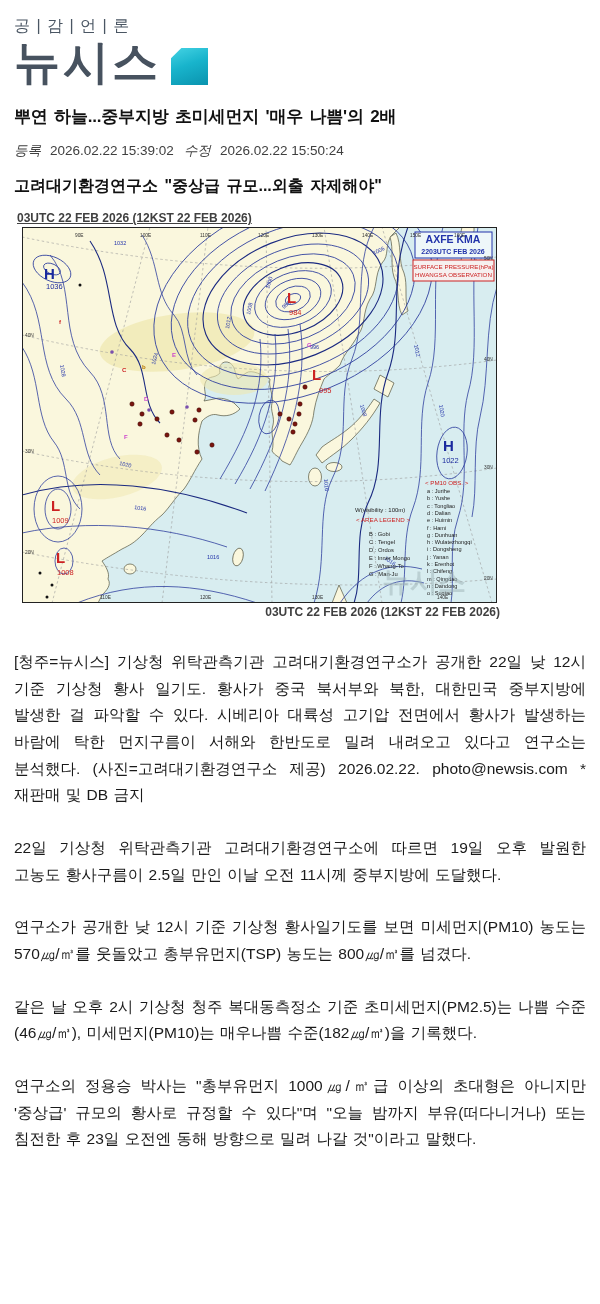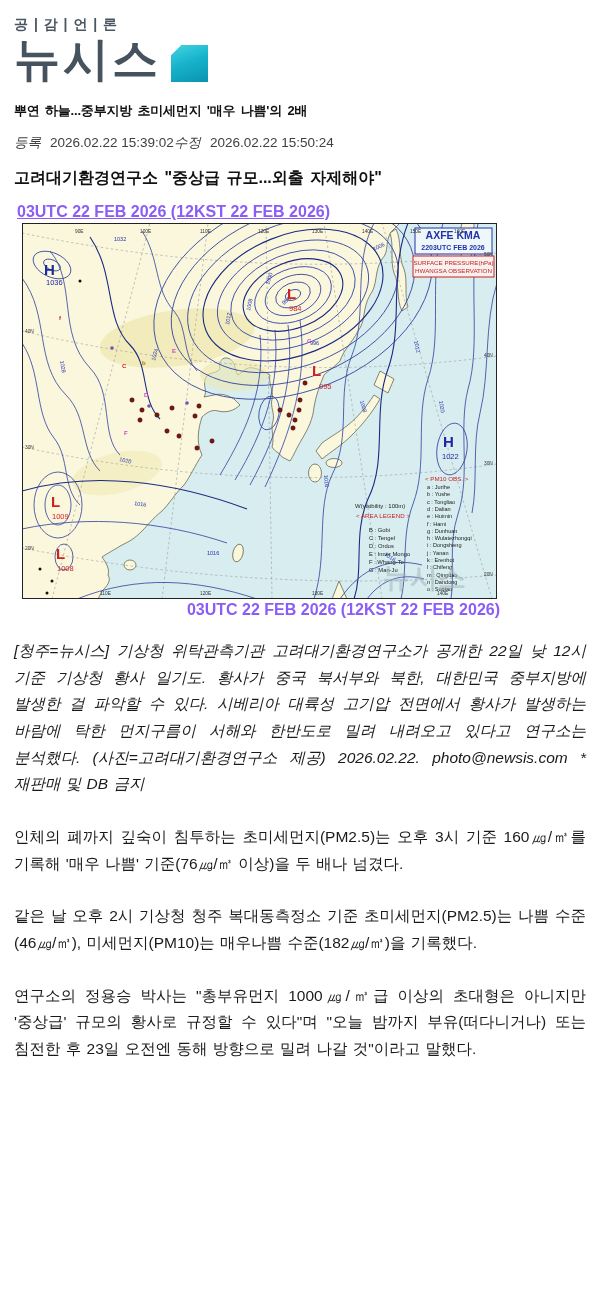--- a/index.html
+++ b/index.html
@@ -1,39 +1,39 @@
 <!DOCTYPE html>
 <html><head>
 <meta charset="utf-8">
 <style>
   html,body{margin:0;padding:0;background:#ffffff;}
   body{width:600px;font-family:"Liberation Sans","DejaVu Sans",sans-serif;color:#1a1a1a;}
   .page{padding:16px 14px 22px 14px;}
   
-  .slogan{color:#4a5663;font-weight:700;font-size:14px;letter-spacing:1px;}
+  .slogan{color:#4a5663;font-weight:400;font-size:16px;letter-spacing:1px;}
   .logo-row{display:flex;align-items:flex-end;margin-top:2px;cursor:pointer;width:max-content;}
   .logo-text{color:#47525f;font-weight:800;font-size:46px;line-height:1;letter-spacing:3px;}
   .logo-mark{width:37px;height:37px;margin-left:10px;display:inline-block;
     background:linear-gradient(160deg,#45d3e4 0%,#18b4cc 45%,#0a93ae 100%);
     clip-path:polygon(0 28%,28% 0,100% 0,100% 100%,0 100%);}
   
-  h1.headline{font-size:13px;font-weight:800;color:#111;margin:20px 0 0 0;letter-spacing:-0.2px;word-spacing:2px;}
+  h1.headline{font-size:17px;font-weight:800;color:#111;margin:20px 0 0 0;letter-spacing:-0.2px;word-spacing:2px;}
   .meta{margin-top:14px;font-size:13.5px;color:#404040;}
   .meta .lbl{margin-right:9px;font-style:italic;}
   .meta .val{margin-right:0;}
   h2.subhead{font-size:16px;font-weight:800;color:#111;margin:16px 0 0 0;word-spacing:2px;}
   
   figure.mapfig{margin:14px 0 0 2px;padding:0;width:486px;}
-  .map-title{color:#8b5cf6;font-weight:700;font-size:16px;}
+  .map-title{color:#404040;font-weight:700;font-size:12px;}
   .map-title.top{text-decoration:underline;margin-bottom:2px;margin-left:1px;}
   .map-title.bottom{text-align:right;margin-top:2px;padding-right:2px;}
   svg.wxmap{display:block;margin-left:6px;background:#d8edf0;}
   
   p.caption,p.para{font-size:15.5px;line-height:1.72;text-align:justify;margin:24px 0 0 0;color:#1a1a1a;word-break:keep-all;word-spacing:1px;}
-  p.caption{margin-top:19px;font-style:italic;}
+  p.caption{margin-top:30px;}
   p.para.gap{margin-top:26px;}
   
   text{font-family:"Liberation Sans","DejaVu Sans",sans-serif;}
   .t-blue{fill:#2233aa;} .t-red{fill:#cc2222;} .t-dk{fill:#222222;}
   .iso{stroke:#2e3f9e;fill:none;stroke-width:.8;}
   .iso2{stroke:#1b2a80;fill:none;stroke-width:1.1;}
   .coast{fill:#faf7dd;stroke:#55543f;stroke-width:.7;}
   .grat{stroke:#9a9a9a;stroke-width:.6;stroke-dasharray:2.5,2.5;fill:none;}
 </style>
 </head>
@@ -45,21 +45,21 @@
     <div class="slogan">공 | 감 | 언 | 론</div>
     <div class="logo-row">
       <span class="logo-text">뉴시스</span>
       <span class="logo-mark"></span>
     </div>
   </header>
 
   <h1 class="headline">뿌연 하늘...중부지방 초미세먼지 '매우 나쁨'의 2배</h1>
 
   <div class="meta">
-    <span class="lbl">등록</span><span class="val">2026.02.22 15:39:02</span><span class="lbl" style="margin-left:0;margin-right:9px">수정</span><span class="val">2026.02.22 15:50:24</span>
+    <span class="lbl">등록</span><span class="val">2026.02.22 15:39:02</span><span class="lbl" style="margin-left:10px;margin-right:9px">수정</span><span class="val">2026.02.22 15:50:24</span>
   </div>
 
   <h2 class="subhead">고려대기환경연구소 "중상급 규모...외출 자제해야"</h2>
 
   <figure class="mapfig">
     <div class="map-title top">03UTC 22 FEB 2026 (12KST 22 FEB 2026)</div>
 
     <svg class="wxmap" width="475" height="376" viewBox="0 0 475 376">
       <defs>
         <clipPath id="mapclip">
@@ -290,17 +290,18 @@
       </g>
 
       <rect x="0.5" y="0.5" width="474" height="375" fill="none" stroke="#222" stroke-width="1"></rect>
     </svg>
 
     <div class="map-title bottom">03UTC 22 FEB 2026 (12KST 22 FEB 2026)</div>
   </figure>
 
   <p class="caption">[청주=뉴시스] 기상청 위탁관측기관 고려대기환경연구소가 공개한 22일 낮 12시 기준 기상청 황사 일기도. 황사가 중국 북서부와 북한, 대한민국 중부지방에 발생한 걸 파악할 수 있다. 시베리아 대륙성 고기압 전면에서 황사가 발생하는 바람에 탁한 먼지구름이 서해와 한반도로 밀려 내려오고 있다고 연구소는 분석했다. (사진=고려대기환경연구소 제공) 2026.02.22. photo@newsis.com *재판매 및 DB 금지</p>
 
-  <p class="para gap">인체의 폐까지 깊숙이 침투하는 초미세먼지(PM2.5)는 오후 3시 기준 160㎍/㎥를 기록해 '매우 나쁨' 기준(76㎍/㎥ 이상)을 두 배나 넘겼다.</p>
+  <p class="para gap">22일 기상청 위탁관측기관 고려대기환경연구소에 따르면 19일 오후 발원한 고농도 황사구름이 2.5일 만인 이날 오전 11시께 중부지방에 도달했다.</p>
+  <p class="para gap">연구소가 공개한 낮 12시 기준 기상청 황사일기도를 보면 미세먼지(PM10) 농도는 570㎍/㎥를 웃돌았고 총부유먼지(TSP) 농도는 800㎍/㎥를 넘겼다.</p>
   <p class="para gap">같은 날 오후 2시 기상청 청주 복대동측정소 기준 초미세먼지(PM2.5)는 나쁨 수준(46㎍/㎥), 미세먼지(PM10)는 매우나쁨 수준(182㎍/㎥)을 기록했다.</p>
   <p class="para gap">연구소의 정용승 박사는 "총부유먼지 1000㎍/㎥급 이상의 초대형은 아니지만 '중상급' 규모의 황사로 규정할 수 있다"며 "오늘 밤까지 부유(떠다니거나) 또는 침전한 후 23일 오전엔 동해 방향으로 밀려 나갈 것"이라고 말했다.</p>
 
 </div>
 
 </body></html>

